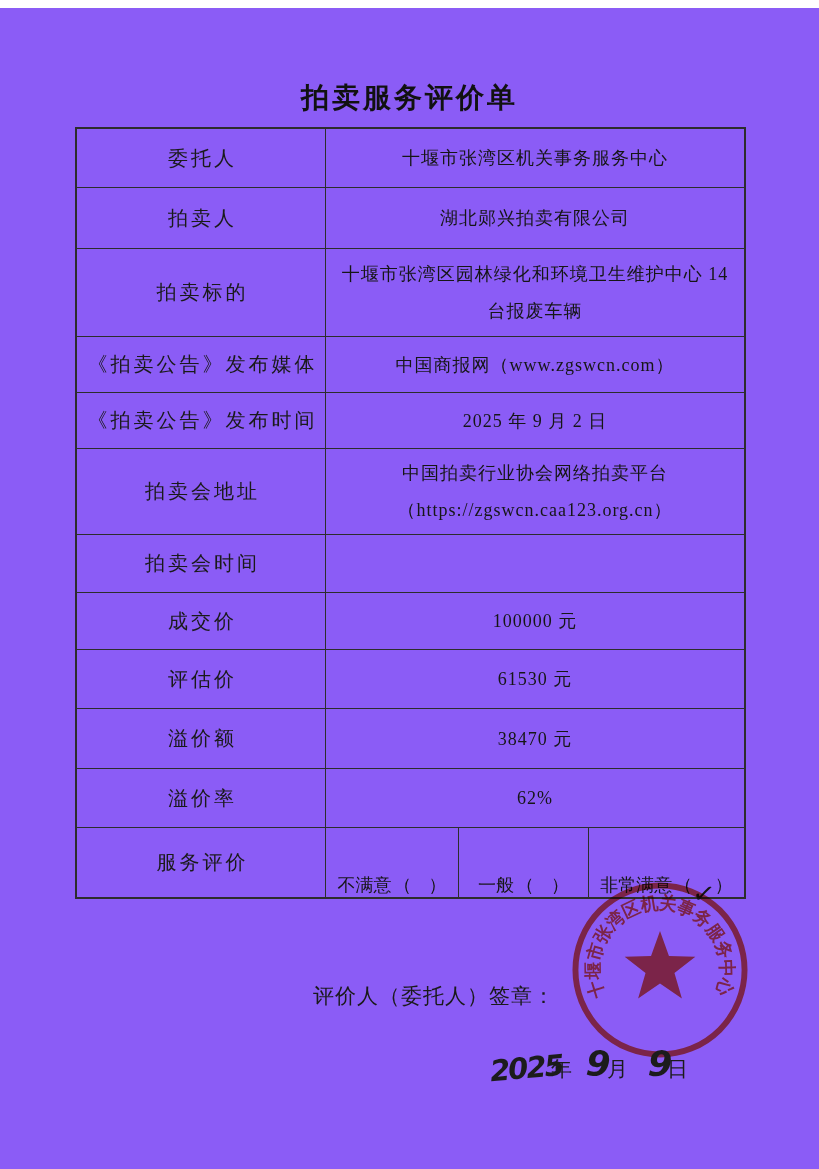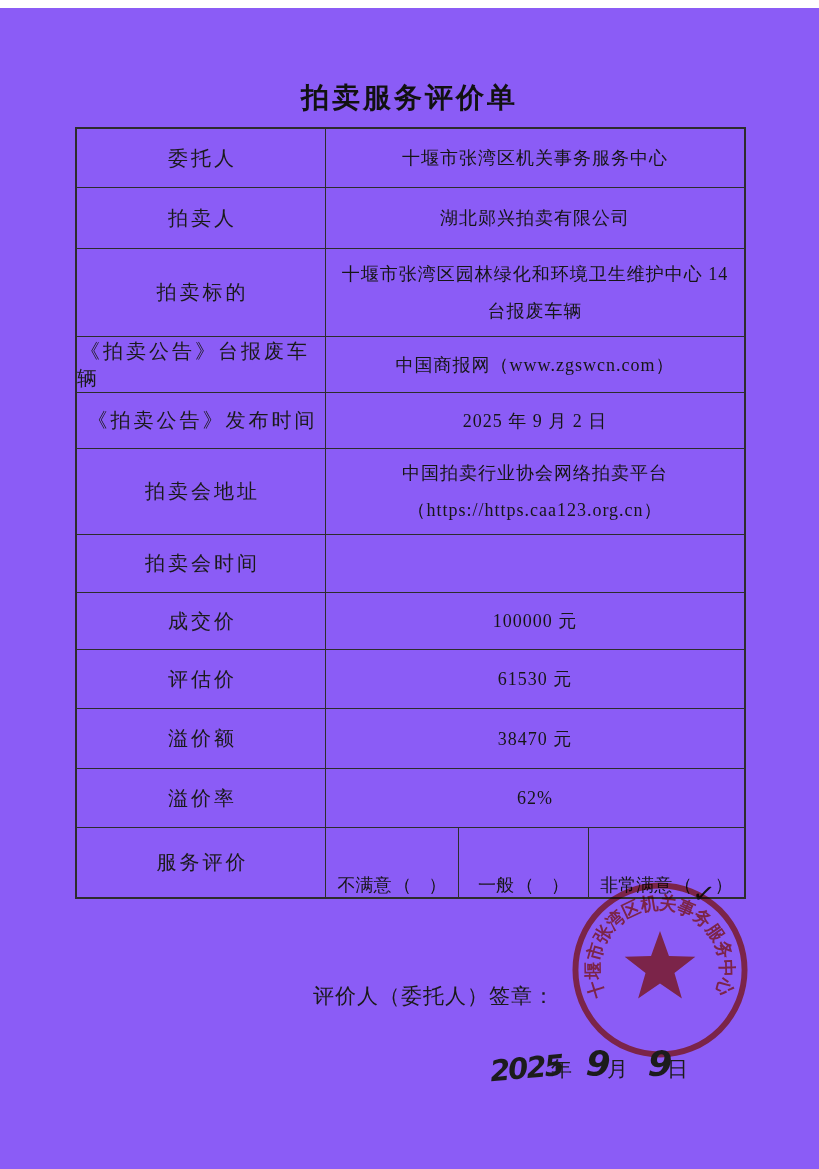--- a/index.html
+++ b/index.html
@@ -153,36 +153,36 @@
           </div>
         </div>
         <div class="row">
           <div class="label-cell">拍卖标的</div>
           <div class="value-cell">
             <div class="vline">十堰市张湾区园林绿化和环境卫生维护中心 14</div>
             <div class="vline">台报废车辆</div>
           </div>
         </div>
         <div class="row">
-          <div class="label-cell">《拍卖公告》台报废车辆</div>
+          <div class="label-cell">《拍卖公告》发布媒体</div>
           <div class="value-cell">
             <div class="vline">中国商报网（www.zgswcn.com）</div>
           </div>
         </div>
         <div class="row">
           <div class="label-cell">《拍卖公告》发布时间</div>
           <div class="value-cell">
             <div class="vline">2025 年 9 月 2 日</div>
           </div>
         </div>
         <div class="row">
           <div class="label-cell">拍卖会地址</div>
           <div class="value-cell">
             <div class="vline">中国拍卖行业协会网络拍卖平台</div>
-            <div class="vline">（https://https.caa123.org.cn）</div>
+            <div class="vline">（https://zgswcn.caa123.org.cn）</div>
           </div>
         </div>
         <div class="row">
           <div class="label-cell">拍卖会时间</div>
         </div>
         <div class="row">
           <div class="label-cell">成交价</div>
           <div class="value-cell">
             <div class="vline">100000 元</div>
           </div>

